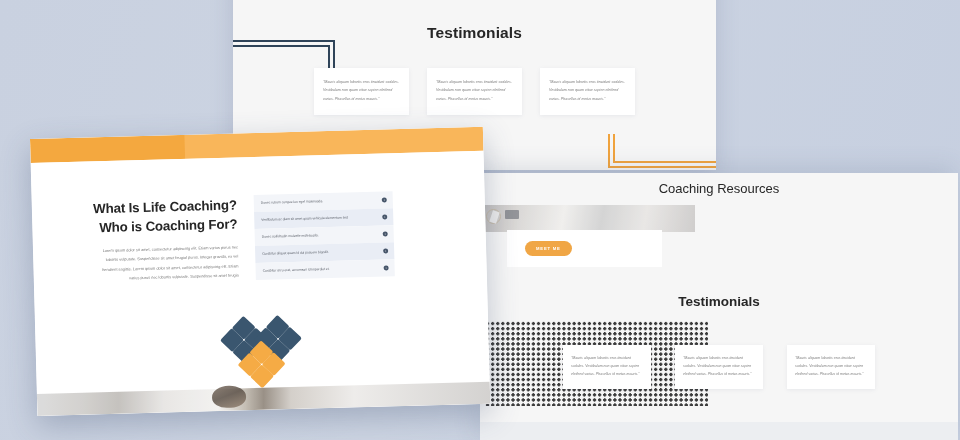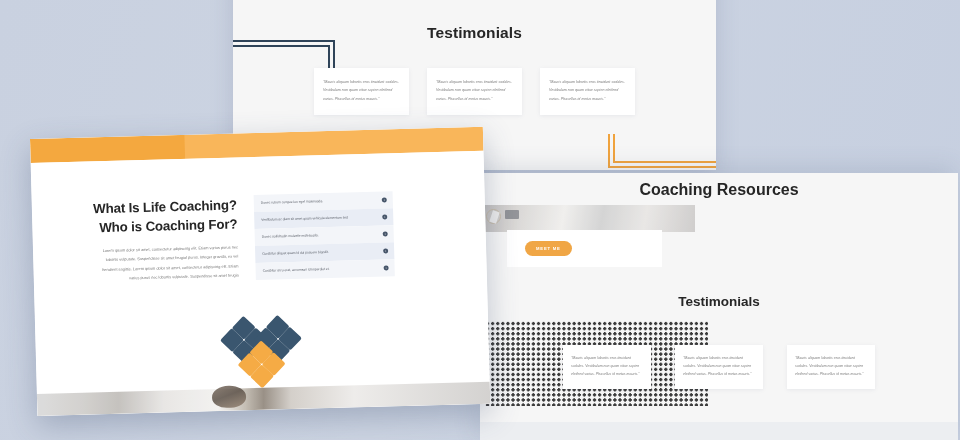--- a/index.html
+++ b/index.html
@@ -99,22 +99,22 @@
     top: 173px;
     width: 478px;
     height: 267px;
     background: #f6f6f6;
     box-shadow: -4px -5px 22px rgba(70,85,120,.16);
   }
   #slide-right .res-title {
     position: absolute;
     left: 0; right: 0; top: 8px;
     text-align: center;
-    font-size: 16px;
-    font-weight: bold;
+    font-size: 13px;
+    font-weight: normal;
     color: #262626;
   }
   #slide-right .hero-photo {
     position: absolute;
     left: 3px; top: 32px; width: 212px; height: 27px;
     background:
       linear-gradient(100deg,#b9b6b4 0%, #d7d5d3 18%, #efeeec 38%, #cfcfcf 56%, #e7e5e3 76%, #c9c7c6 100%);
     opacity: .85;
   }
   #slide-right .hero-photo::after {

